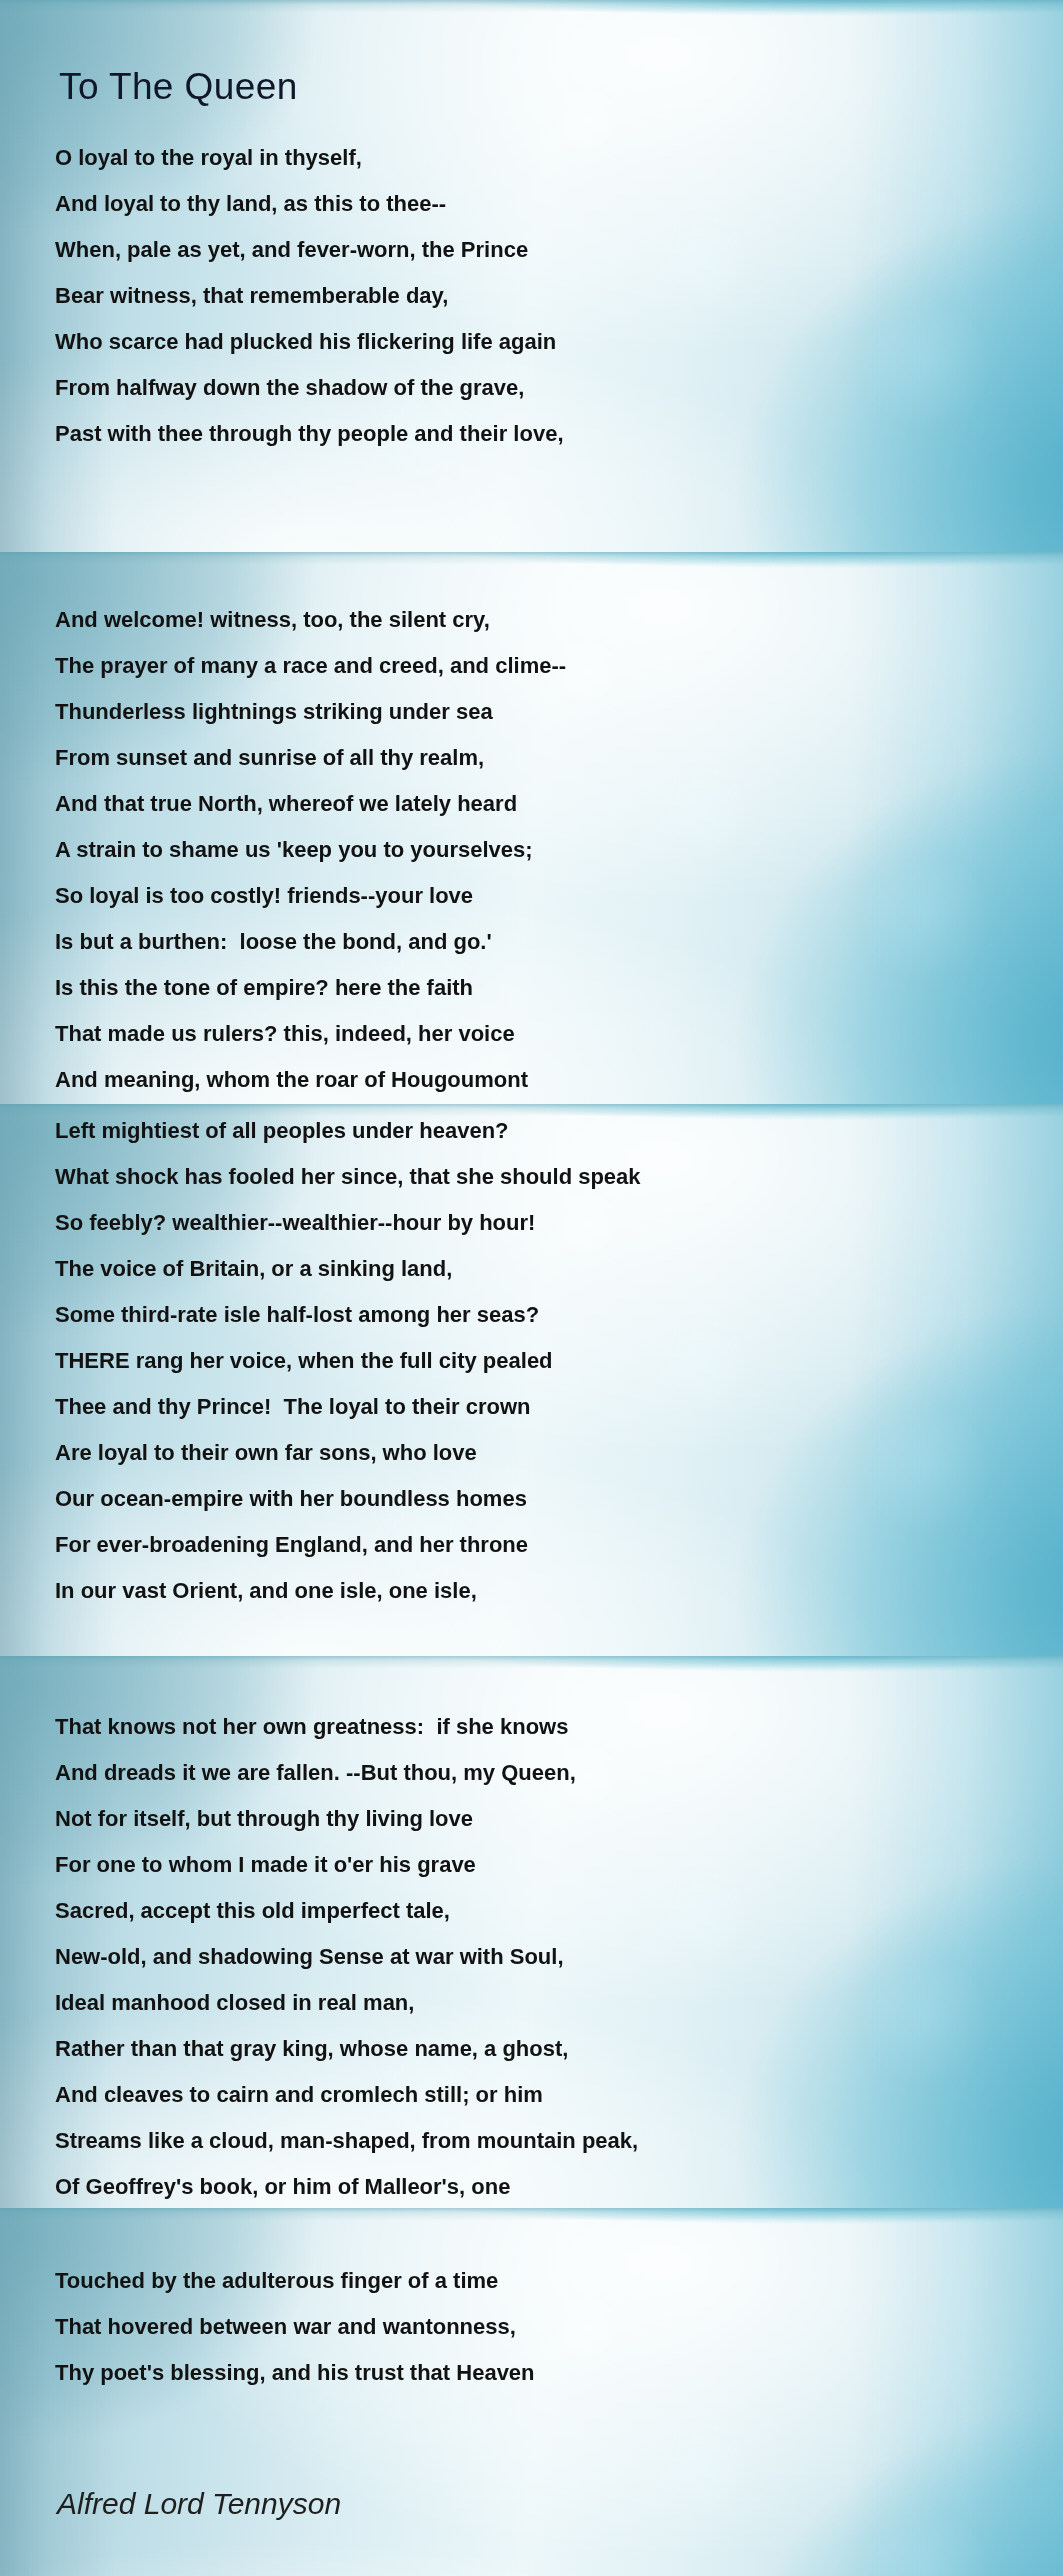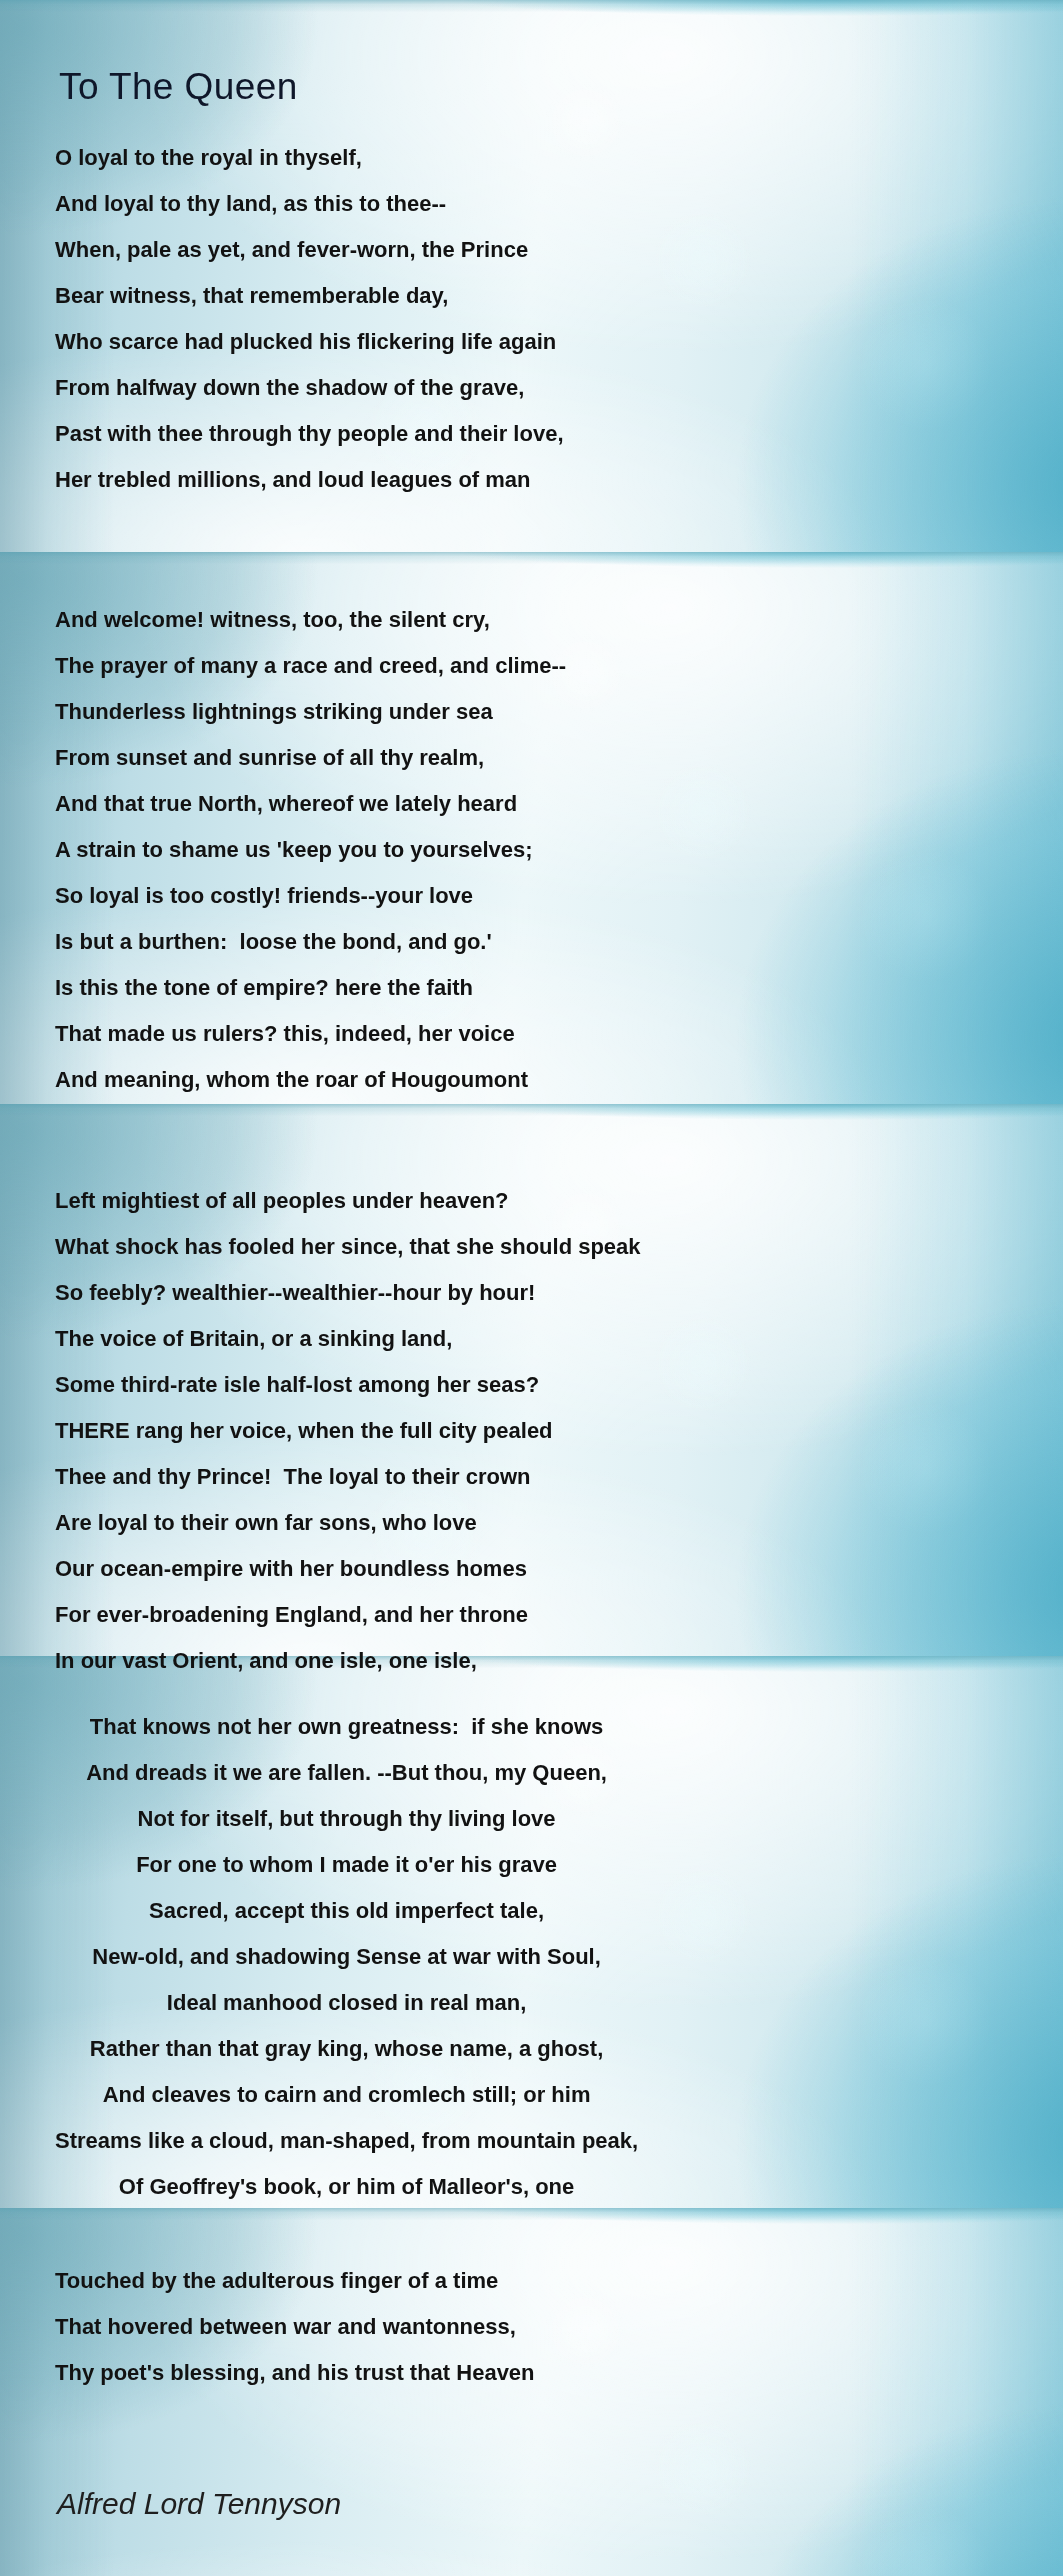--- a/index.html
+++ b/index.html
@@ -36,38 +36,37 @@
     position:absolute;left:55px;
     font-size:22px;font-weight:bold;color:#121212;
     line-height:46px;
   }
   .line{white-space:pre;}
   .author{
     position:absolute;left:57px;top:2487px;
     font-size:30px;font-style:italic;font-weight:normal;color:#1f1f1f;
     white-space:pre;
   }
-  .s1{top:135px;} .s2{top:597px;} .s3{top:1178px;} .s4{top:1704px;text-align:center;} .s5{top:2258px;}
+  .s1{top:135px;} .s2{top:597px;} .s3{top:1108px;} .s4{top:1704px;} .s5{top:2258px;}
 </style>
 </head>
 <body>
 
 <div class="bg"></div>
 
 <h1 class="title">To The Queen</h1>
 
 <div class="stanza s1">
     <div class="line">O loyal to the royal in thyself,</div>
     <div class="line">And loyal to thy land, as this to thee--</div>
     <div class="line">When, pale as yet, and fever-worn, the Prince</div>
     <div class="line">Bear witness, that rememberable day,</div>
     <div class="line">Who scarce had plucked his flickering life again</div>
     <div class="line">From halfway down the shadow of the grave,</div>
     <div class="line">Past with thee through thy people and their love,</div>
-    <div class="line">Her trebled millions, and loud leagues of man</div>
   </div>
 <div class="stanza s2">
     <div class="line">And welcome! witness, too, the silent cry,</div>
     <div class="line">The prayer of many a race and creed, and clime--</div>
     <div class="line">Thunderless lightnings striking under sea</div>
     <div class="line">From sunset and sunrise of all thy realm,</div>
     <div class="line">And that true North, whereof we lately heard</div>
     <div class="line">A strain to shame us 'keep you to yourselves;</div>
     <div class="line">So loyal is too costly! friends--your love</div>
     <div class="line">Is but a burthen:  loose the bond, and go.'</div>

